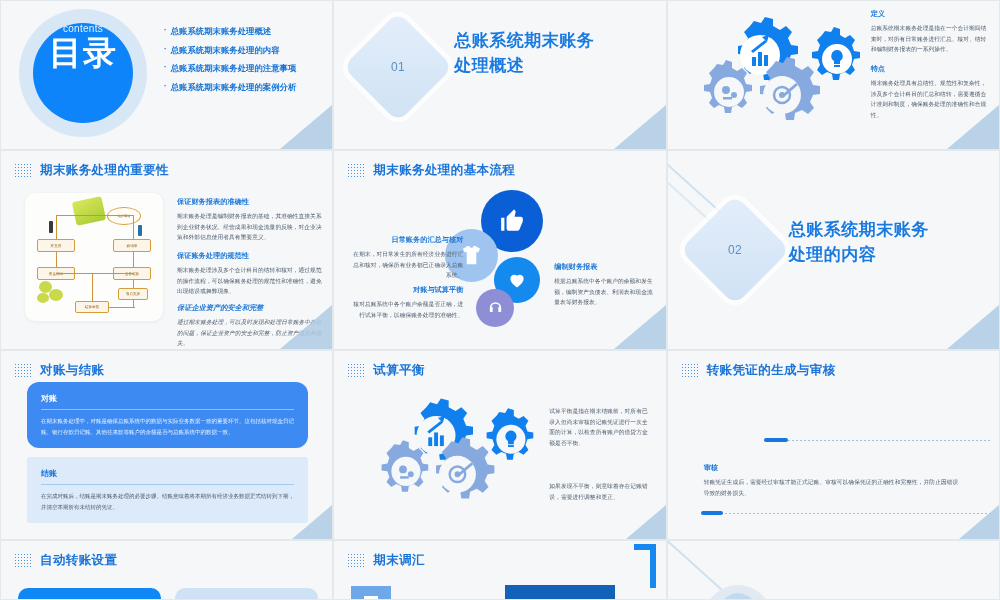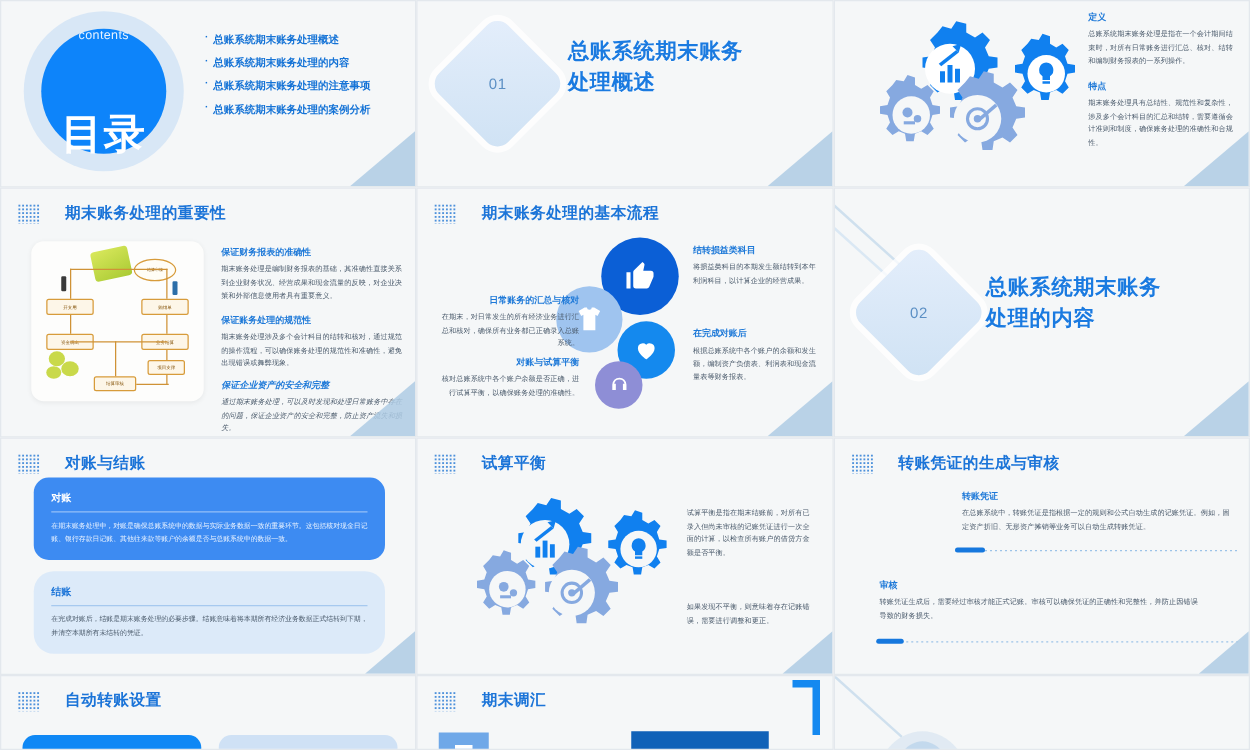--- a/index.html
+++ b/index.html
@@ -36,21 +36,21 @@
   .corner-tl-line {
     position: absolute; left: -30px; top: -14px;
     width: 120px; height: 2px;
     background: #cfe0ee;
     transform: rotate(42deg);
     transform-origin: left center;
   }
   .corner-tl-line.b { top: 4px; width: 96px; background:#dae8f4; }
 
   
-  .sheader { position: absolute; left: 13px; top: 11px; display: flex; align-items: center; gap: 20px; }
+  .sheader { position: absolute; left: 13px; top: 11px; display: flex; align-items: center; gap: 8px; }
   .dotgrid {
     width: 18px; height: 16px;
     background-image: radial-gradient(#2f7fd6 0.9px, transparent 1px);
     background-size: 3px 3px;
     opacity: .85;
   }
   .stitle {
     font-size: 12.5px; font-weight: bold; color: #1b74d8; letter-spacing: .4px;
     white-space: nowrap;
   }
@@ -58,21 +58,21 @@
   
   .toc-ring {
     position: absolute; left: 18px; top: 8px;
     width: 128px; height: 128px; border-radius: 50%;
     background: #d8e7f6;
   }
   .toc-disc {
     position: absolute; left: 32px; top: 22px;
     width: 100px; height: 100px; border-radius: 50%;
     background: #0d84fa;
-    display: flex; flex-direction: column; align-items: center; justify-content: space-between;
+    display: flex; flex-direction: column; align-items: center; justify-content: flex-start;
     gap: 2px;
   }
   .toc-en { color: #e6f2ff; font-size: 10px; letter-spacing: .3px; }
   .toc-cn { color: #ffffff; font-size: 33px; font-weight: bold; letter-spacing: 1px; line-height: 1; }
   .toc-list { position: absolute; left: 163px; top: 25px; }
   .toc-item {
     display: flex; align-items: flex-start; gap: 4px;
     font-size: 8.4px; font-weight: bold; color: #1573d6;
     margin-bottom: 7.5px; white-space: nowrap;
   }
@@ -341,26 +341,22 @@
     </div>
 
     <div class="blk" style="left:14px; top:84px; width:115px; text-align:right;">
       <div class="blk-h" style="white-space:normal;">日常账务的汇总与核对</div>
       <div class="blk-p">在期末，对日常发生的所有经济业务进行汇总和核对，确保所有业务都已正确录入总账系统。</div>
     </div>
     <div class="blk" style="left:14px; top:134px; width:115px; text-align:right;">
       <div class="blk-h" style="white-space:normal;">对账与试算平衡</div>
       <div class="blk-p">核对总账系统中各个账户余额是否正确，进行试算平衡，以确保账务处理的准确性。</div>
     </div>
-    <div class="blk" style="left:220px; top:44px; width:100px;">
-      <div class="blk-h" style="white-space:normal;">结转损益类科目</div>
-      <div class="blk-p">将损益类科目的本期发生额结转到本年利润科目，以计算企业的经营成果。</div>
-    </div>
     <div class="blk" style="left:220px; top:111px; width:100px;">
-      <div class="blk-h" style="white-space:normal;">在完成对账后</div>
+      <div class="blk-h" style="white-space:normal;">编制财务报表</div>
       <div class="blk-p">根据总账系统中各个账户的余额和发生额，编制资产负债表、利润表和现金流量表等财务报表。</div>
     </div>
     <div class="corner-br"></div>
   </div>
 
   <div class="slide">
     <div class="corner-tl-line"></div>
     <div class="corner-tl-line b"></div>
     <div class="diamond" style="left:28px; top:60px;">
       <span>02</span>
@@ -375,21 +371,21 @@
   <div class="slide" style="grid-column:1; grid-row:3;">
     <div class="sheader">
       <div class="dotgrid"></div>
       <div class="stitle">对账与结账</div>
     </div>
     <div style="position:absolute; left:26px; top:31px; width:281px; height:66px; border-radius:12px; background:#3d8bf2; padding:11px 14px;">
       <div class="card-h" style="color:#fff;">对账</div>
       <div class="card-div" style="background:rgba(255,255,255,.45);"></div>
       <div class="card-p" style="color:#eaf3ff;">在期末账务处理中，对账是确保总账系统中的数据与实际业务数据一致的重要环节。这包括核对现金日记账、银行存款日记账、其他往来款等账户的余额是否与总账系统中的数据一致。</div>
     </div>
-    <div style="position:absolute; left:26px; top:106px; width:281px; height:66px; border-radius:16px; background:#dceaf9; padding:11px 14px;">
+    <div style="position:absolute; left:26px; top:106px; width:281px; height:66px; border-radius:3px; background:#dceaf9; padding:11px 14px;">
       <div class="card-h" style="color:#1b74d8;">结账</div>
       <div class="card-div" style="background:rgba(27,116,216,.28);"></div>
       <div class="card-p" style="color:#4a5a6b;">在完成对账后，结账是期末账务处理的必要步骤。结账意味着将本期所有经济业务数据正式结转到下期，并清空本期所有未结转的凭证。</div>
     </div>
     <div class="corner-br sm"></div>
   </div>
 
   <div class="slide">
     <div class="sheader">
       <div class="dotgrid"></div>
@@ -444,24 +440,20 @@
     </div>
     <div class="corner-br sm"></div>
   </div>
 
   <div class="slide">
     <div class="sheader">
       <div class="dotgrid"></div>
       <div class="stitle">转账凭证的生成与审核</div>
     </div>
 
-    <div class="blk" style="left:102px; top:41px; width:216px;">
-      <div class="blk-h">转账凭证</div>
-      <div class="blk-p">在总账系统中，转账凭证是指根据一定的规则和公式自动生成的记账凭证。例如，固定资产折旧、无形资产摊销等业务可以自动生成转账凭证。</div>
-    </div>
     <div class="tl-track" style="left:96px; top:89px; width:228px;"></div>
     <div class="tl-fill" style="left:96px; top:87px; width:24px;"></div>
 
     <div class="blk" style="left:36px; top:112px; width:255px;">
       <div class="blk-h">审核</div>
       <div class="blk-p">转账凭证生成后，需要经过审核才能正式记账。审核可以确保凭证的正确性和完整性，并防止因错误导致的财务损失。</div>
     </div>
     <div class="tl-track" style="left:33px; top:162px; width:291px;"></div>
     <div class="tl-fill" style="left:33px; top:160px; width:22px;"></div>
 

